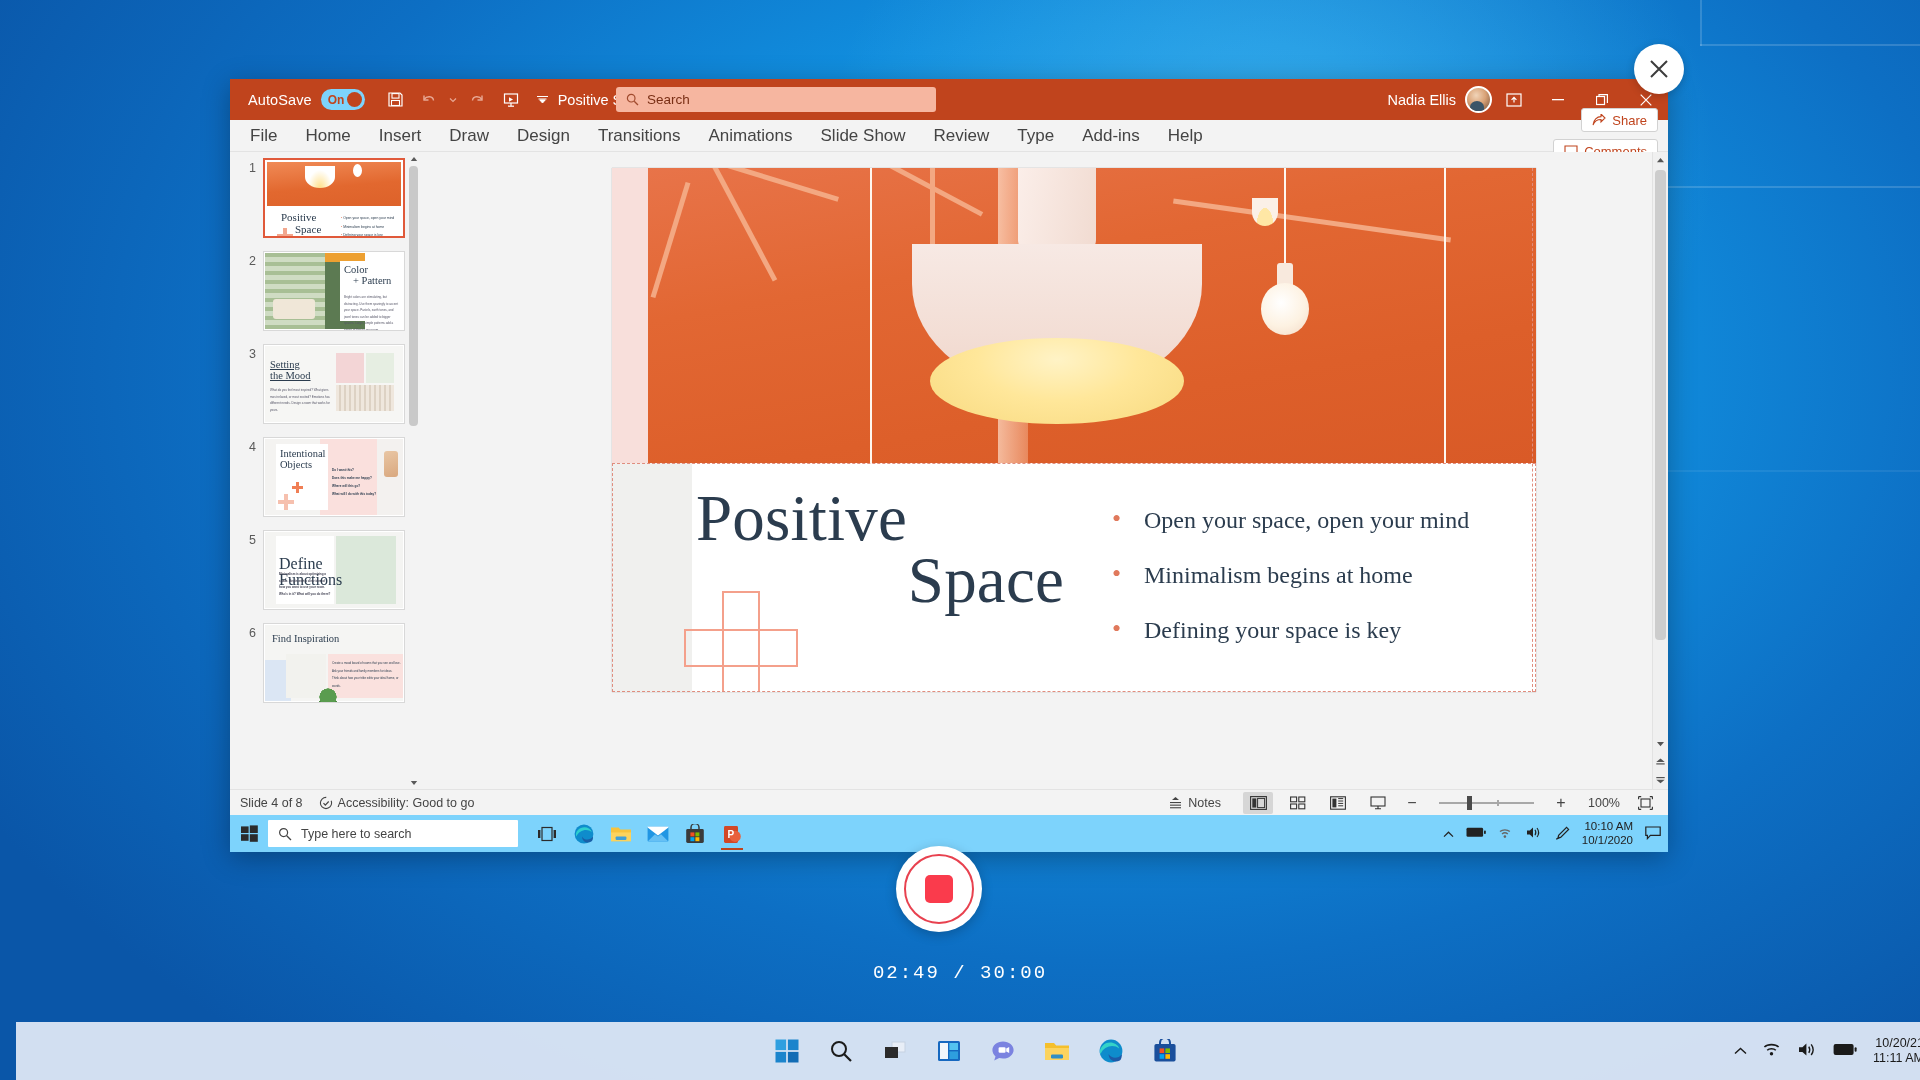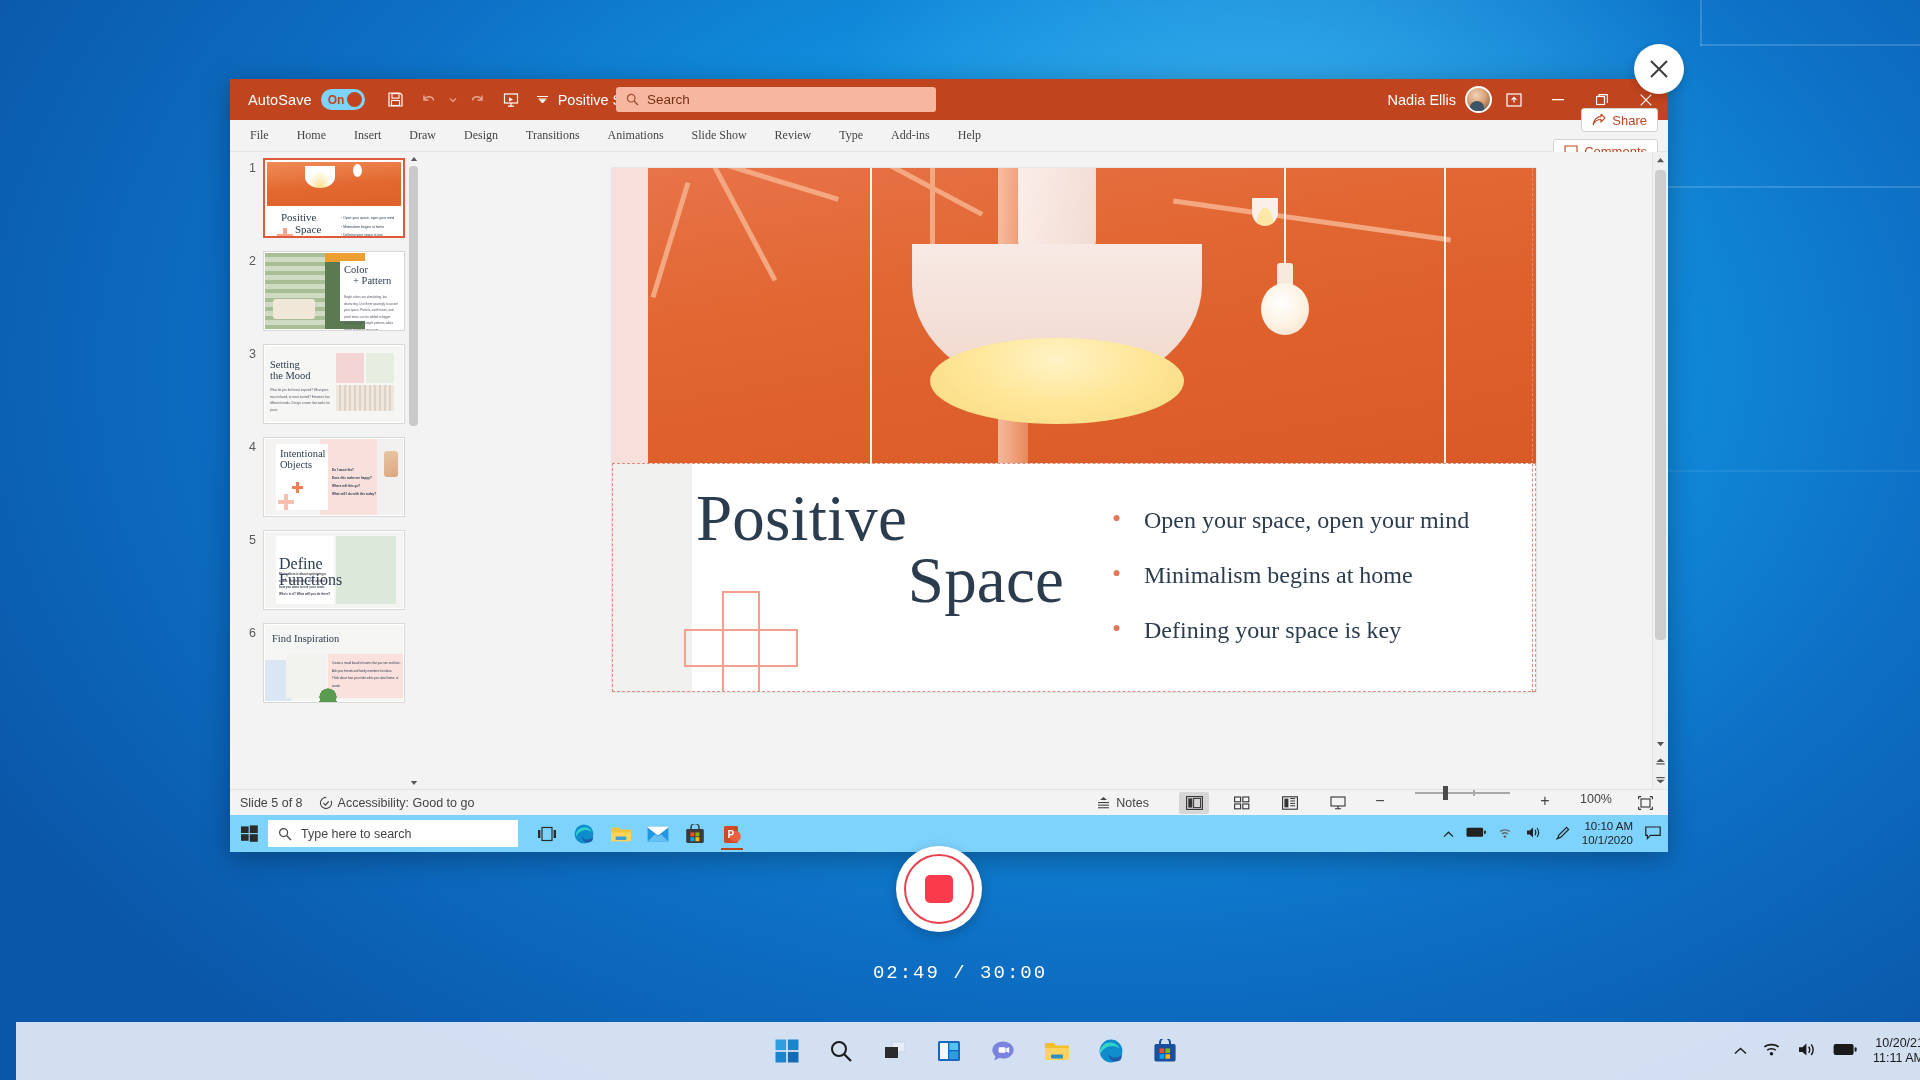--- a/index.html
+++ b/index.html
@@ -89,21 +89,21 @@
   }
   .win-btn svg { display: block; }
 
   
   .ribbon {
     height: 32px; background: #f3f3f3; display: flex; align-items: center;
     flex: none; position: relative; border-bottom: 1px solid #e3e3e3;
   }
   .tab {
     padding: 0 14px; height: 24px; display: flex; align-items: center;
-    font-size: 12px; color: #444; white-space: nowrap; font-family: Liberation Serif, serif;
+    font-size: 17px; color: #444; white-space: nowrap;
   }
   .tab:first-child { margin-left: 6px; }
   .ribbon-right {
     margin-left: auto; display: flex; align-items: flex-end; gap: 7px; margin-right: 10px; flex-direction: column;
   }
   .rb-btn {
     display: flex; align-items: center; gap: 6px;
     border: 1px solid #d2d2d2; background: #fff; border-radius: 3px;
     height: 24px; padding: 0 10px; font-size: 13px; color: #c0441d;
   }
@@ -153,21 +153,21 @@
   .t2-sofa { position:absolute; left:8px; bottom:10px; width:42px; height:20px; background:#f0e7d8; border-radius:3px; }
   .t2-b { position:absolute; left:61px; top:1px; width:40px; bottom:1px; background:#5c7a52; }
   .t2-or { position:absolute; left:61px; top:1px; width:40px; height:9px; background:#eda031; }
   .t2-card { position:absolute; left:76px; top:9px; right:1px; bottom:9px; background:#fff; }
   .t2-title { position:absolute; left:80px; top:13px; font-family:"Liberation Serif", serif;
     font-size:10.5px; color:#2b3c4e; line-height:1.0; }
   .t2-txt { position:absolute; left:80px; top:42px; right:4px; font-size:3px; color:#556; line-height:2.2; }
 
   .t3-bg { position:absolute; inset:1px; background:#f6f6f4; }
   .t3-title { position:absolute; left:6px; top:14px; font-family:"Liberation Serif", serif;
-    font-size:10.5px; color:#2b3c4e; line-height:1.05; }
+    font-size:10.5px; color:#2b3c4e; line-height:1.05;text-decoration:underline; }
   .t3-txt { position:absolute; left:6px; top:42px; width:62px; font-size:3px; color:#556; line-height:2.2; }
   .t3-p1 { position:absolute; left:72px; top:8px; width:28px; height:30px; background:#f3d5d6; }
   .t3-p2 { position:absolute; left:102px; top:8px; width:28px; height:30px; background:#e6eee2; }
   .t3-p3 { position:absolute; left:72px; top:40px; width:58px; height:26px;
     background: repeating-linear-gradient(90deg, #efe7dd 0 3px, #ddd2c4 3px 5px); }
 
   .t4-bg { position:absolute; inset:1px; background:#f4f3f1; }
   .t4-pink { position:absolute; left:56px; top:1px; right:26px; bottom:1px; background:#fae0dd; }
   .t4-white { position:absolute; left:12px; top:6px; width:52px; bottom:6px; background:#fff; }
   .t4-title { position:absolute; left:16px; top:10px; font-family:"Liberation Serif", serif;
@@ -289,21 +289,21 @@
   .ss-nav { position:absolute; left:0; right:0; bottom:0; height:54px; }
   .ss-nav div { height:18px; display:flex; align-items:center; justify-content:center; }
 
   
   .statusbar {
     height: 26px; background: #f3f3f3; border-top: 1px solid #e3e3e3;
     display: flex; align-items: center; flex: none; font-size: 12.5px; color: #444;
   }
   .sb-left { display: flex; align-items: center; gap: 16px; margin-left: 10px; }
   .sb-item { display: flex; align-items: center; gap: 5px; }
-  .sb-right { margin-left: auto; display: flex; gap: 18px; margin-right: 8px; }
+  .sb-right { margin-left: auto; display: flex; align-items: center; gap: 10px; margin-right: 8px; }
   .sb-vbtn {
     width: 30px; height: 22px; display: flex; align-items: center; justify-content: center; border-radius: 2px;
   }
   .sb-vbtn.active { background: #d6d6d6; }
   .zoom-track { width: 95px; height: 2px; background: #a8a8a8; position: relative; margin: 0 8px; }
   .zoom-knob { position: absolute; left: 28px; top: -6px; width: 5px; height: 14px; background: #4b4b4b; }
   .zoom-mid { position: absolute; left: 58px; top: -2px; width: 2px; height: 6px; background: #a8a8a8; }
   .zoom-pct { width: 40px; text-align: right; font-size: 12.5px; }
 
   
@@ -682,21 +682,21 @@
                 <path d="M5.5 7.2L1.3 3.8h8.4z" fill="#555"></path>
               </svg>
             </div>
         </div>
       </div>
     </div>
   </div>
 
   <div class="statusbar">
     <div class="sb-left">
-      <span>Slide 5 of 8</span>
+      <span>Slide 4 of 8</span>
       <span class="sb-item">
         <svg width="14" height="14" viewBox="0 0 14 14">
             <circle cx="7" cy="7" r="5.6" fill="none" stroke="#444" stroke-width="1.1" stroke-dasharray="26 6"></circle>
             <path d="M4.5 7.2l1.8 1.9 3.4-3.6" fill="none" stroke="#444" stroke-width="1.2"></path>
           </svg>
         <span>Accessibility: Good to go</span>
       </span>
     </div>
     <div class="sb-right">
       <span class="sb-item" style="margin-right:12px;">

